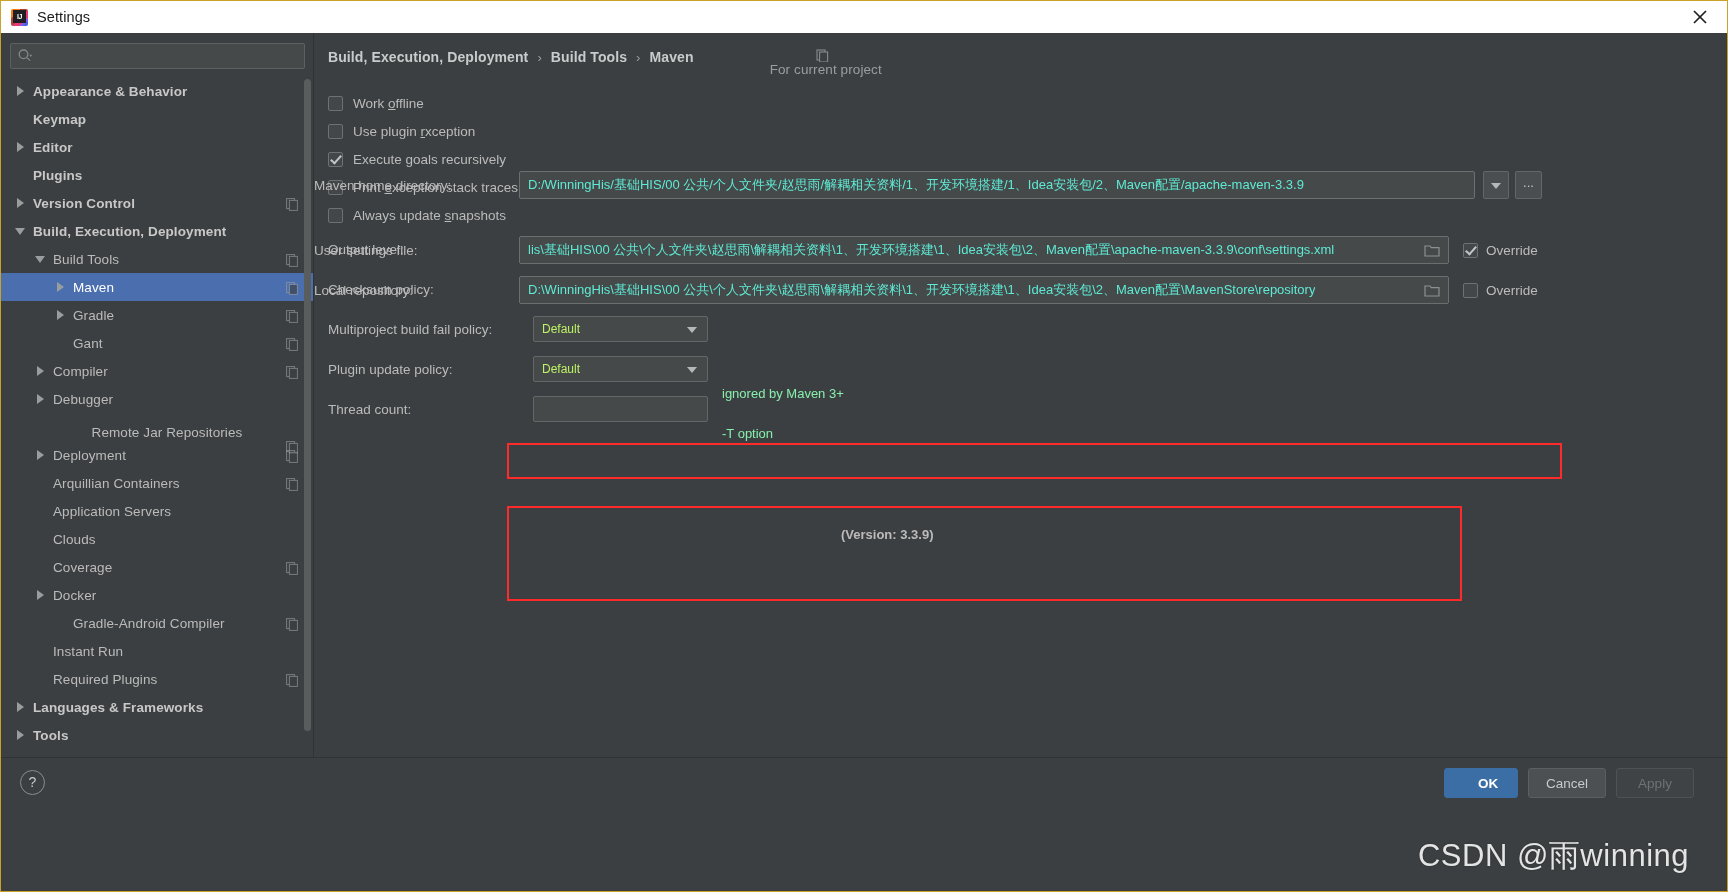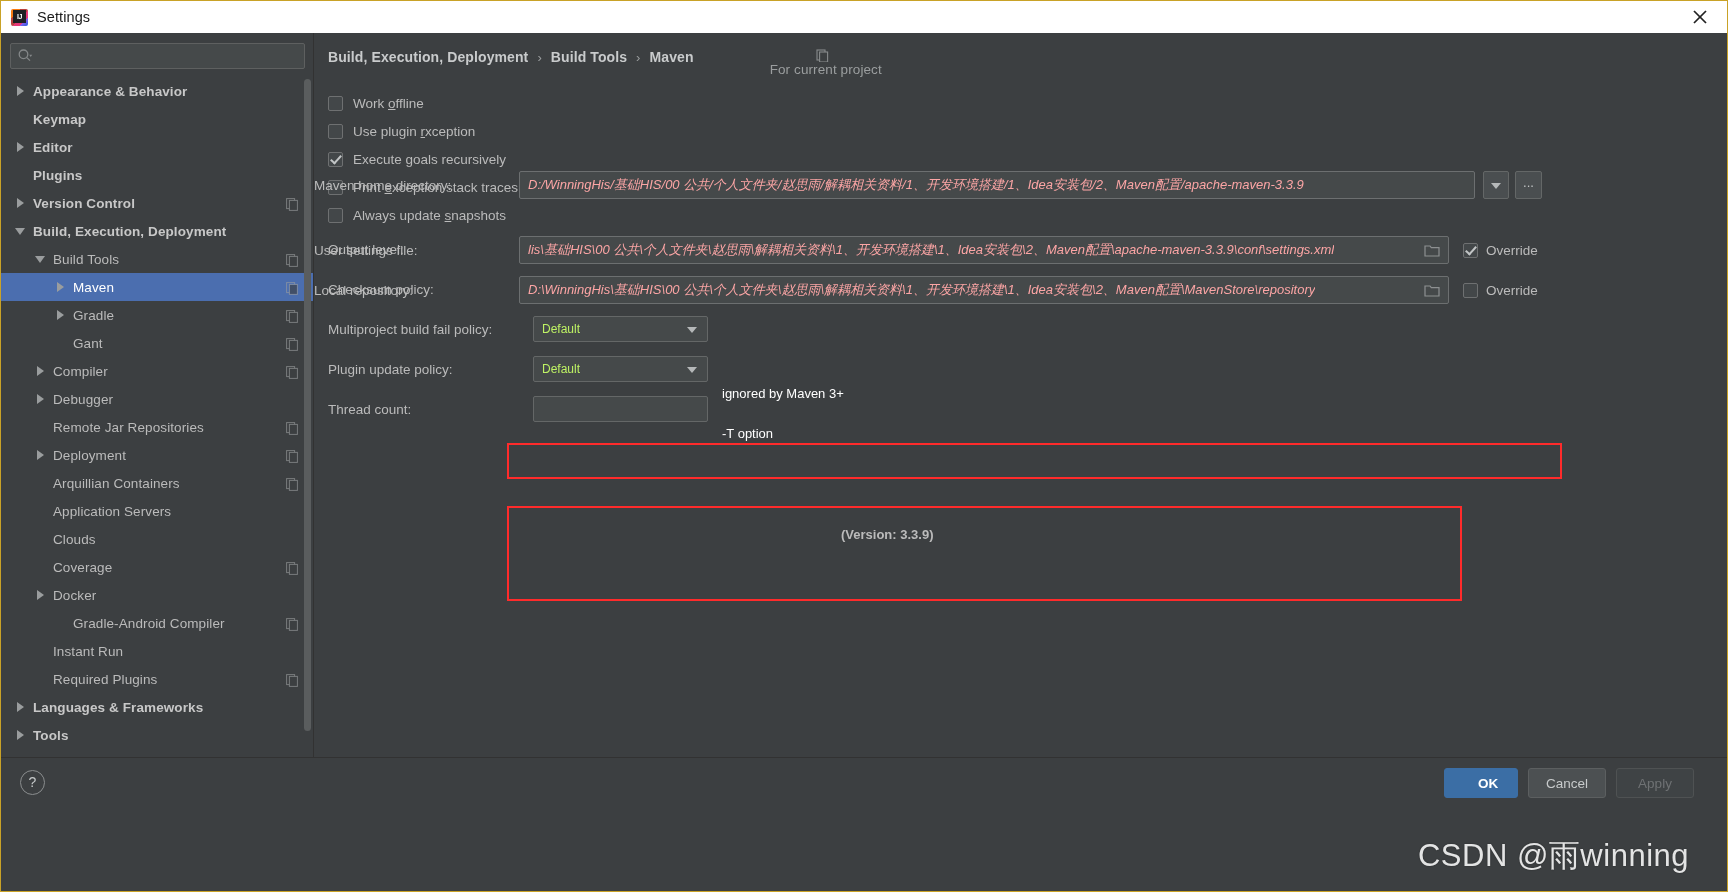--- a/index.html
+++ b/index.html
@@ -258,38 +258,37 @@
   }
   .combo-value { font-size: 12px; color: #bef264; }
   .combo-arrow {
     position: absolute;
     right: 10px; top: 50%;
     margin-top: -2px;
     border-left: 5px solid transparent;
     border-right: 5px solid transparent;
     border-top: 6px solid #b5b8b9;
   }
-  .hint { margin-left: 14px; font-size: 13px; color: #ffffff; margin-top: 48px; }
+  .hint { margin-left: 14px; font-size: 13px; color: #86efac; margin-top: 48px; }
 
   .textbox {
     height: 26px;
     background: #45494a;
     border: 1px solid #646767;
     border-radius: 2px;
     display: flex;
     align-items: center;
     padding: 0 6px;
   }
   .textbox.empty { width: 175px; }
   .tb-text {
     font-size: 13px;
-    color: #fca5a5;
+    color: #5eead4;
     white-space: nowrap;
     overflow: hidden;
-    font-style: italic;
   }
 
   
   .redbox {
     position: absolute;
     border: 2px solid #ff2b2b;
     pointer-events: none;
     z-index: 6;
   }
 
@@ -521,21 +520,21 @@
             <span class="tree-label">Compiler</span>
             <span class="tree-badge"><svg width="13" height="13" viewBox="0 0 13 13">
                 <rect x="0.6" y="0.6" width="8" height="10" fill="none" stroke="#9a9d9e" stroke-width="1"></rect>
                 <rect x="3.4" y="2.4" width="8" height="10" fill="#3c3f41" stroke="#9a9d9e" stroke-width="1"></rect>
               </svg></span>
           </div>
           <div class="tree-item" style="padding-left: 34px;">
             <span class="tree-arrow closed"></span>
             <span class="tree-label">Debugger</span>
           </div>
-          <div class="tree-item" style="padding-left: 34px;">
+          <div class="tree-item" style="padding-left: 34px; flex-direction: column;">
             <span class="tree-arrow"></span>
             <span class="tree-label">Remote Jar Repositories</span>
             <span class="tree-badge"><svg width="13" height="13" viewBox="0 0 13 13">
                 <rect x="0.6" y="0.6" width="8" height="10" fill="none" stroke="#9a9d9e" stroke-width="1"></rect>
                 <rect x="3.4" y="2.4" width="8" height="10" fill="#3c3f41" stroke="#9a9d9e" stroke-width="1"></rect>
               </svg></span>
           </div>
           <div class="tree-item" style="padding-left: 34px;">
             <span class="tree-arrow closed"></span>
             <span class="tree-label">Deployment</span>

